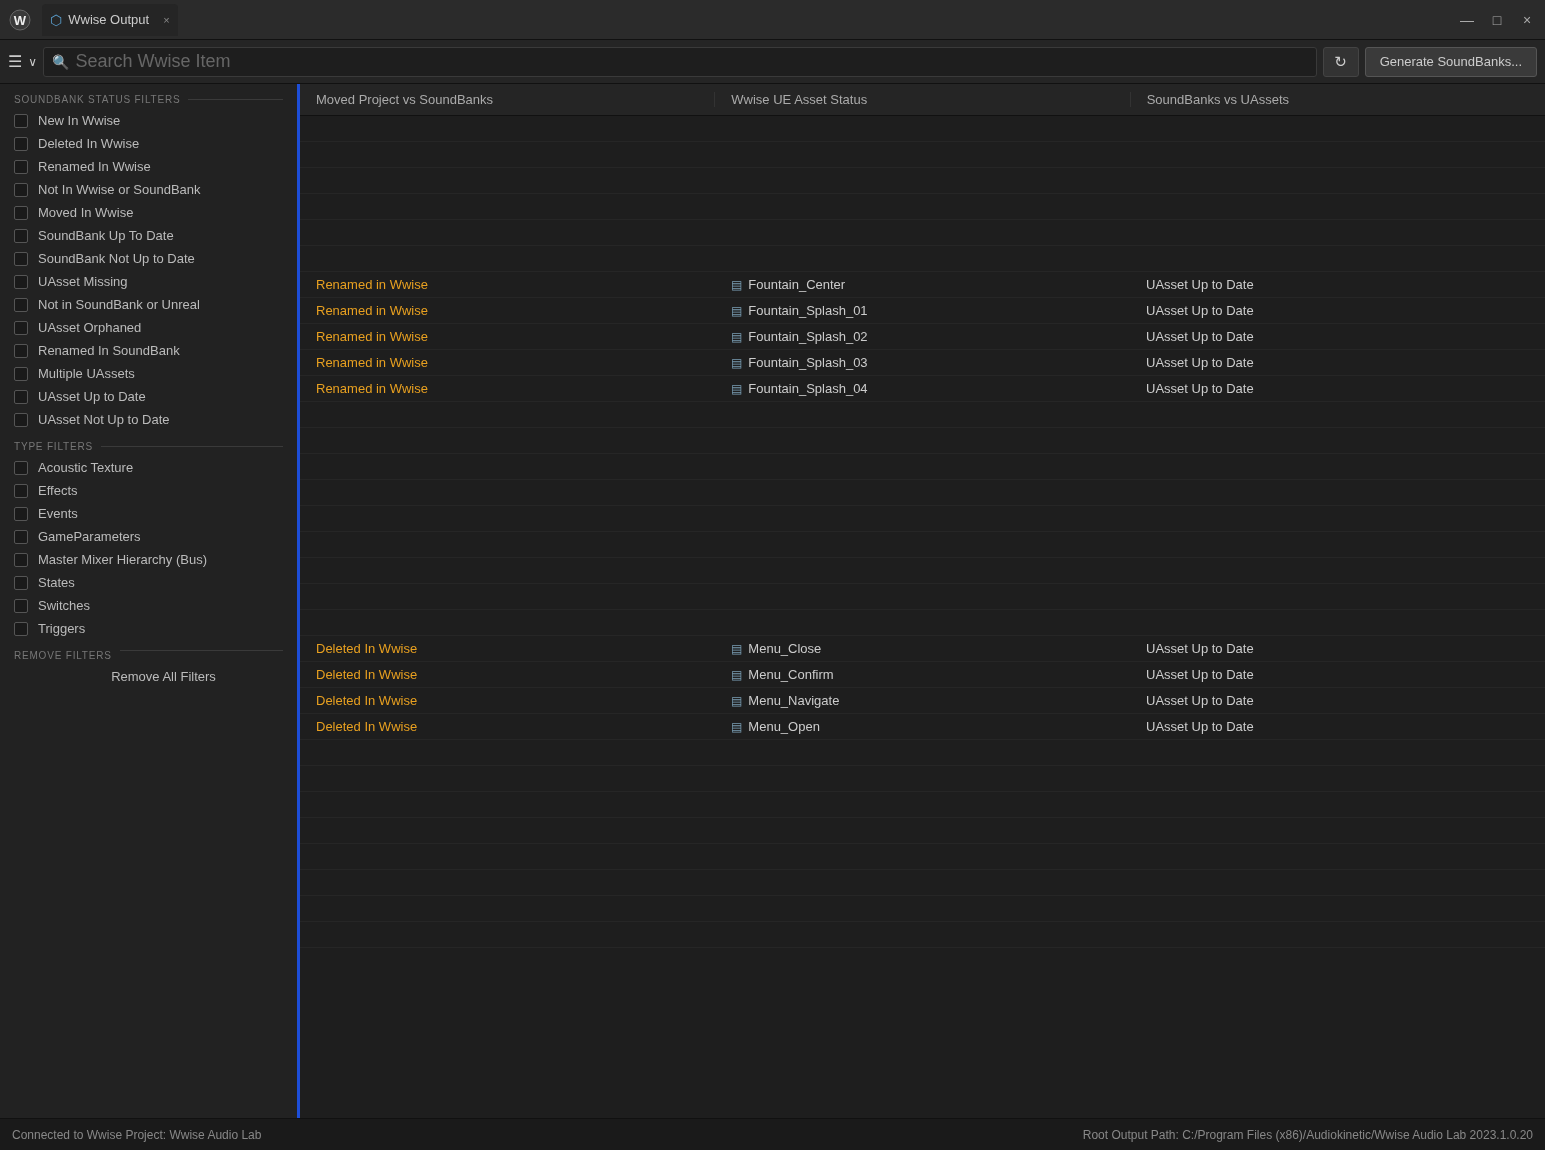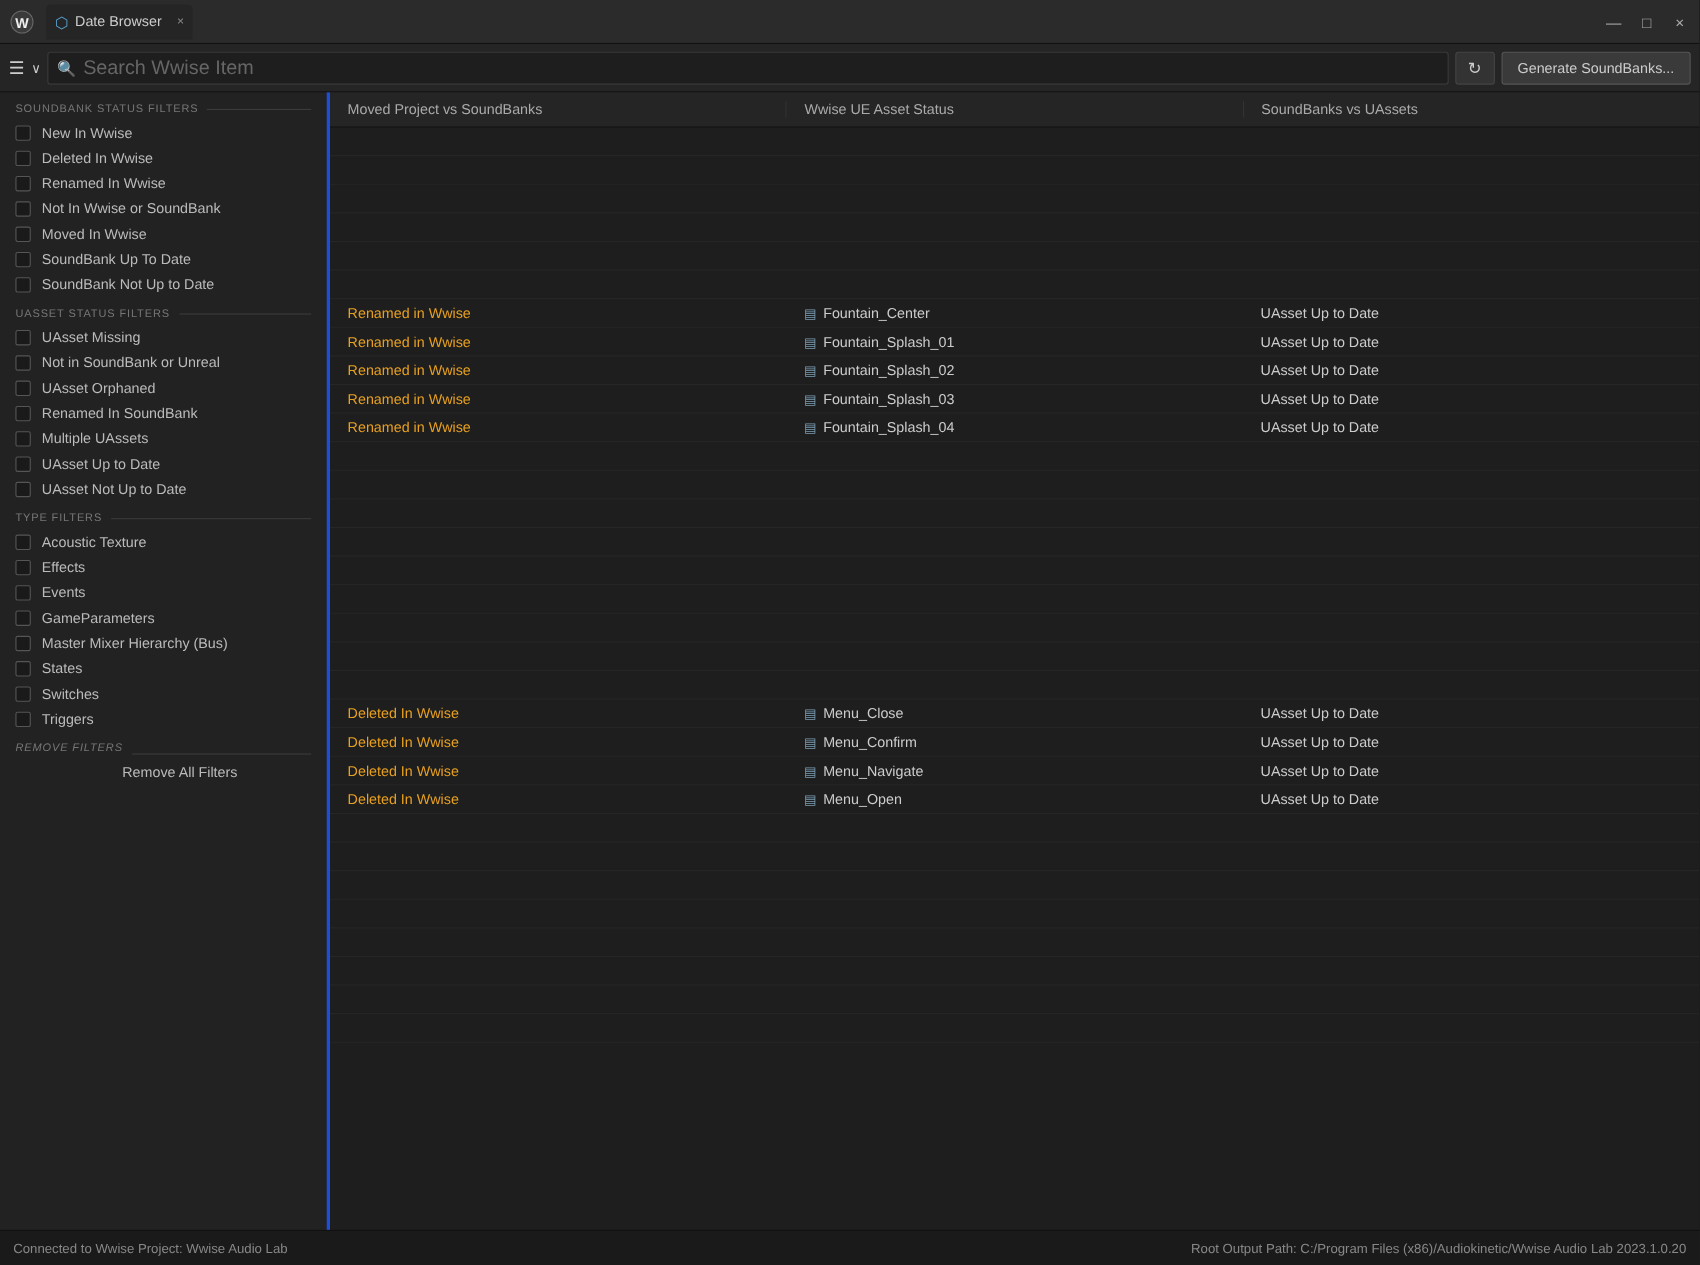--- a/index.html
+++ b/index.html
@@ -179,23 +179,22 @@
     }
     .filter-label {
       color: #bbb;
       font-size: 13px;
     }
 
     
     .remove-filters-section {
       padding: 10px 14px 4px 14px;
       display: flex;
-      align-items: flex-end;
+      align-items: flex-start;
       gap: 8px;
-      font-style: italic;
     }
     .remove-filters-line {
       flex: 1;
       height: 1px;
       background: #3a3a3a;
     }
     .remove-all-btn {
       background: transparent;
       border: none;
       color: #bbb;
@@ -279,21 +278,21 @@
 
 <div class="title-bar">
   <div class="title-bar-logo">
     <svg width="24" height="24" viewBox="0 0 24 24">
       <circle cx="12" cy="12" r="10" fill="#3a3a3a" stroke="#666" stroke-width="1"></circle>
       <text x="12" y="17" text-anchor="middle" fill="#eee" font-size="13" font-weight="bold">W</text>
     </svg>
   </div>
   <div class="tab-area">
     <span class="tab-icon">⬡</span>
-    <span class="tab-title">Date Browser</span>
+    <span class="tab-title">Wwise Output</span>
     <span class="tab-close">×</span>
   </div>
   <div class="window-controls">
     <span class="win-btn">—</span>
     <span class="win-btn">□</span>
     <span class="win-btn">×</span>
   </div>
 </div>
 
 <div class="toolbar">
@@ -340,24 +339,20 @@
         <div class="filter-item">
           <div class="checkbox"></div>
           <span class="filter-label">SoundBank Up To Date</span>
         </div>
         <div class="filter-item">
           <div class="checkbox"></div>
           <span class="filter-label">SoundBank Not Up to Date</span>
         </div>
       </div>
 
-    <div class="section-header">
-      <span>UASSET STATUS FILTERS</span>
-      <div class="section-header-line"></div>
-    </div>
 
     <div id="uasset-filters-list">
         <div class="filter-item">
           <div class="checkbox"></div>
           <span class="filter-label">UAsset Missing</span>
         </div>
         <div class="filter-item">
           <div class="checkbox"></div>
           <span class="filter-label">Not in SoundBank or Unreal</span>
         </div>

